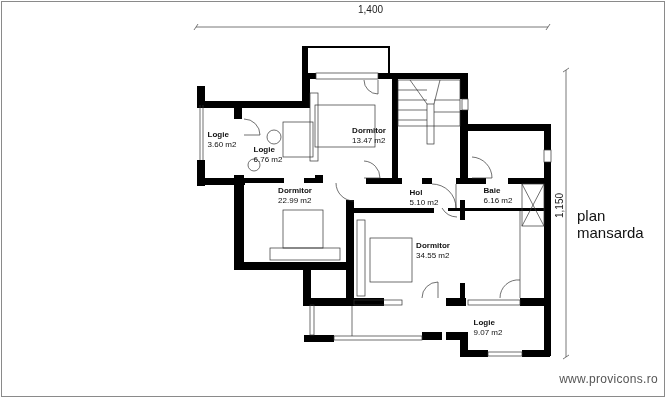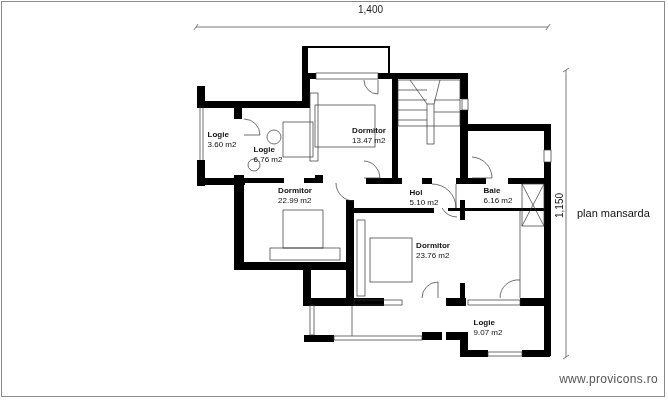--- a/index.html
+++ b/index.html
@@ -2,21 +2,21 @@
 <html><head>
 <meta charset="utf-8">
 <style>
   html,body{margin:0;padding:0;background:#fff;}
   body{width:668px;height:400px;position:relative;overflow:hidden;font-family:"Liberation Sans",sans-serif;}
   .frame{position:absolute;left:1px;top:1px;width:664px;height:396px;border:1px solid #8a8a8a;box-sizing:border-box;}
   svg{position:absolute;left:0;top:0;}
   .lbl{position:absolute;text-align:left;font-size:8px;line-height:10px;color:#111;white-space:nowrap;transform:translateX(-50%);}
   .lbl b{display:block;font-weight:bold;}
   .dim{position:absolute;font-size:10px;color:#222;}
-  .title{position:absolute;left:577px;top:207px;font-size:11px;color:#111;}
+  .title{position:absolute;left:577px;top:207px;font-size:15px;color:#111;}
   .site{position:absolute;right:10px;top:372px;font-size:12px;color:#555;letter-spacing:0.3px;}
 </style>
 </head>
 <body>
 
 <div class="frame"></div>
 
 <svg width="668" height="400" viewBox="0 0 668 400">
 
   <g stroke="#555" stroke-width="0.8" fill="none">
@@ -142,14 +142,14 @@
 <div class="dim" style="left:554px;top:218px;transform:rotate(-90deg);transform-origin:left top;">1,150</div>
 <div class="title">plan mansarda</div>
 <div class="site">www.provicons.ro</div>
 
 <div class="lbl" style="left:222px;top:130px;"><b>Logie</b><span>3.60 m2</span></div>
 <div class="lbl" style="left:268px;top:145px;"><b>Logie</b><span>6.76 m2</span></div>
 <div class="lbl" style="left:369px;top:126px;"><b>Dormitor</b><span>13.47 m2</span></div>
 <div class="lbl" style="left:295px;top:186px;"><b>Dormitor</b><span>22.99 m2</span></div>
 <div class="lbl" style="left:424px;top:188px;"><b>Hol</b><span>5.10 m2</span></div>
 <div class="lbl" style="left:498px;top:186px;"><b>Baie</b><span>6.16 m2</span></div>
-<div class="lbl" style="left:433px;top:241px;"><b>Dormitor</b><span>23.76 m2</span></div>
+<div class="lbl" style="left:433px;top:241px;"><b>Dormitor</b><span>34.55 m2</span></div>
 <div class="lbl" style="left:488px;top:318px;"><b>Logie</b><span>9.07 m2</span></div>
 
 </body></html>

